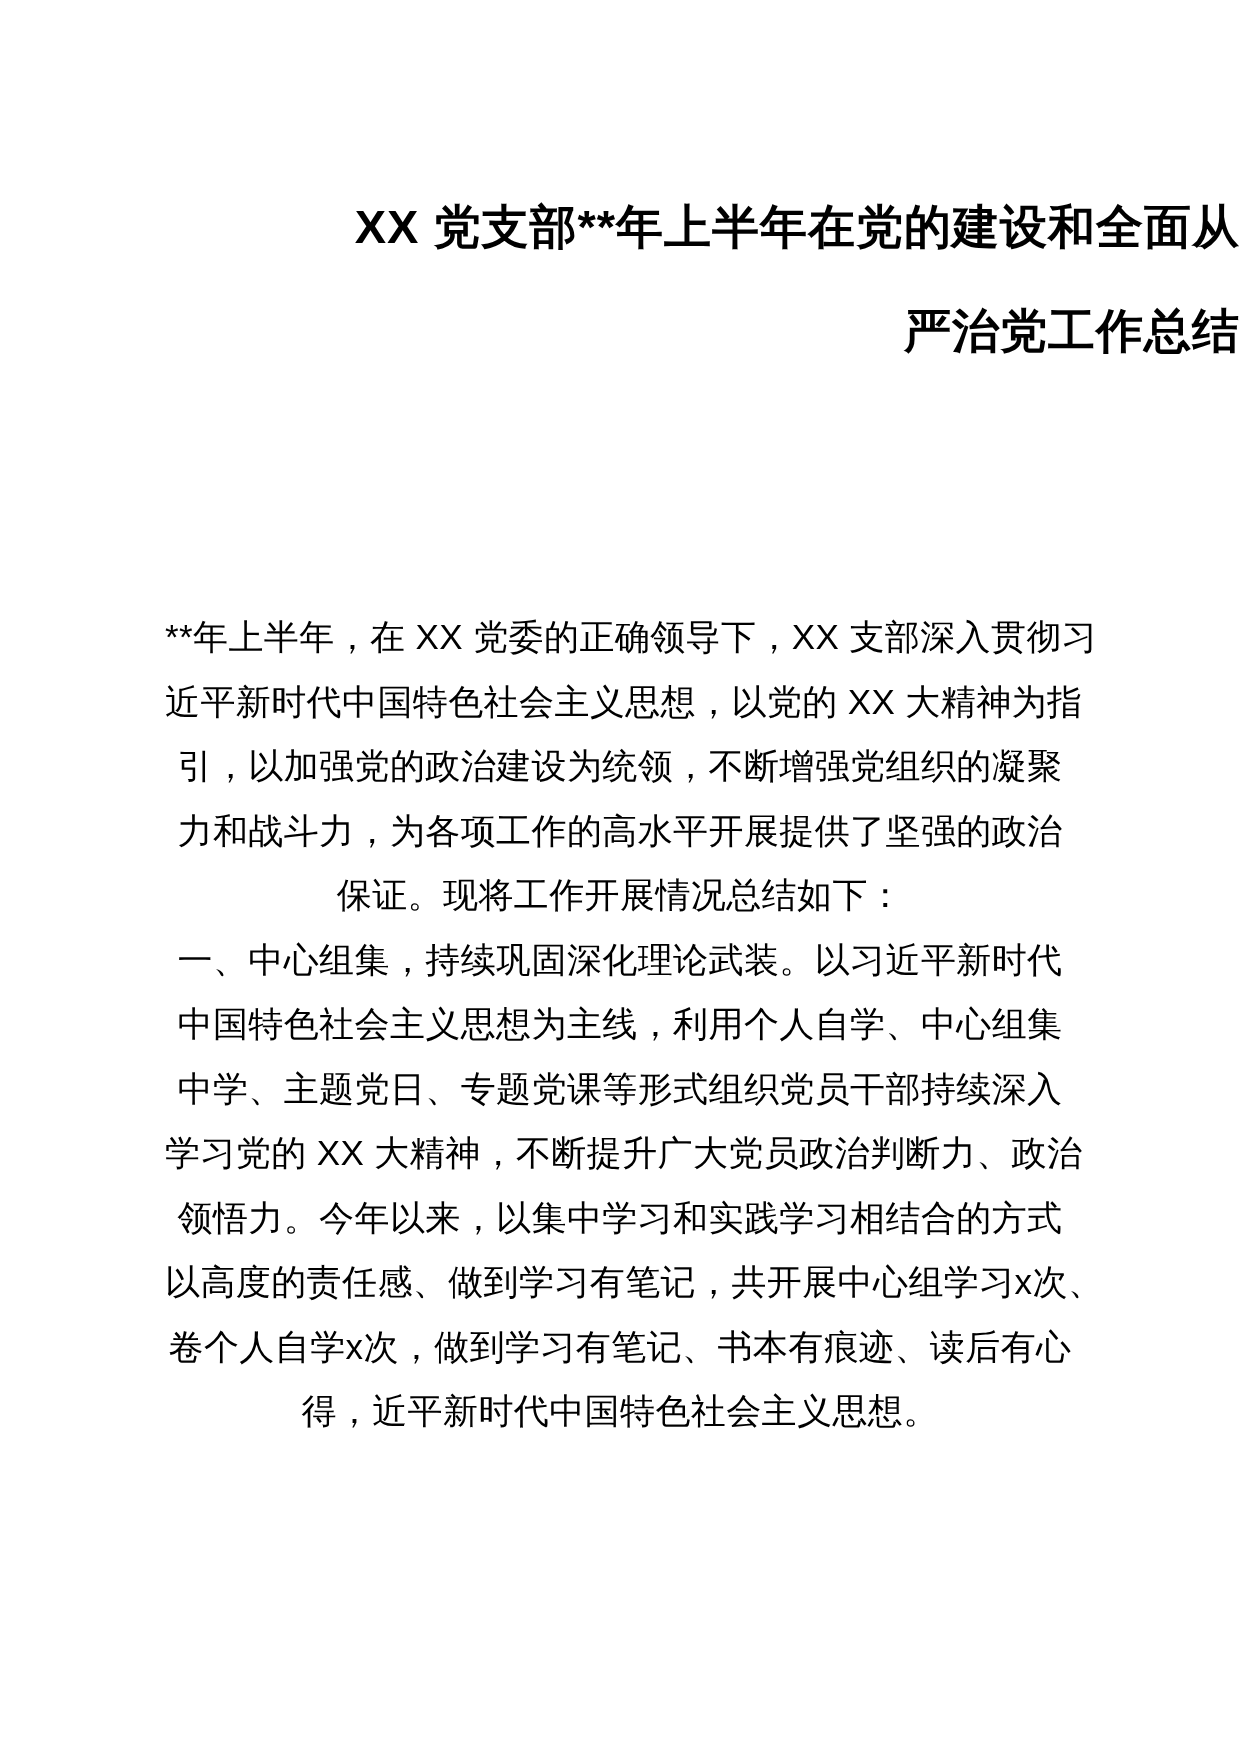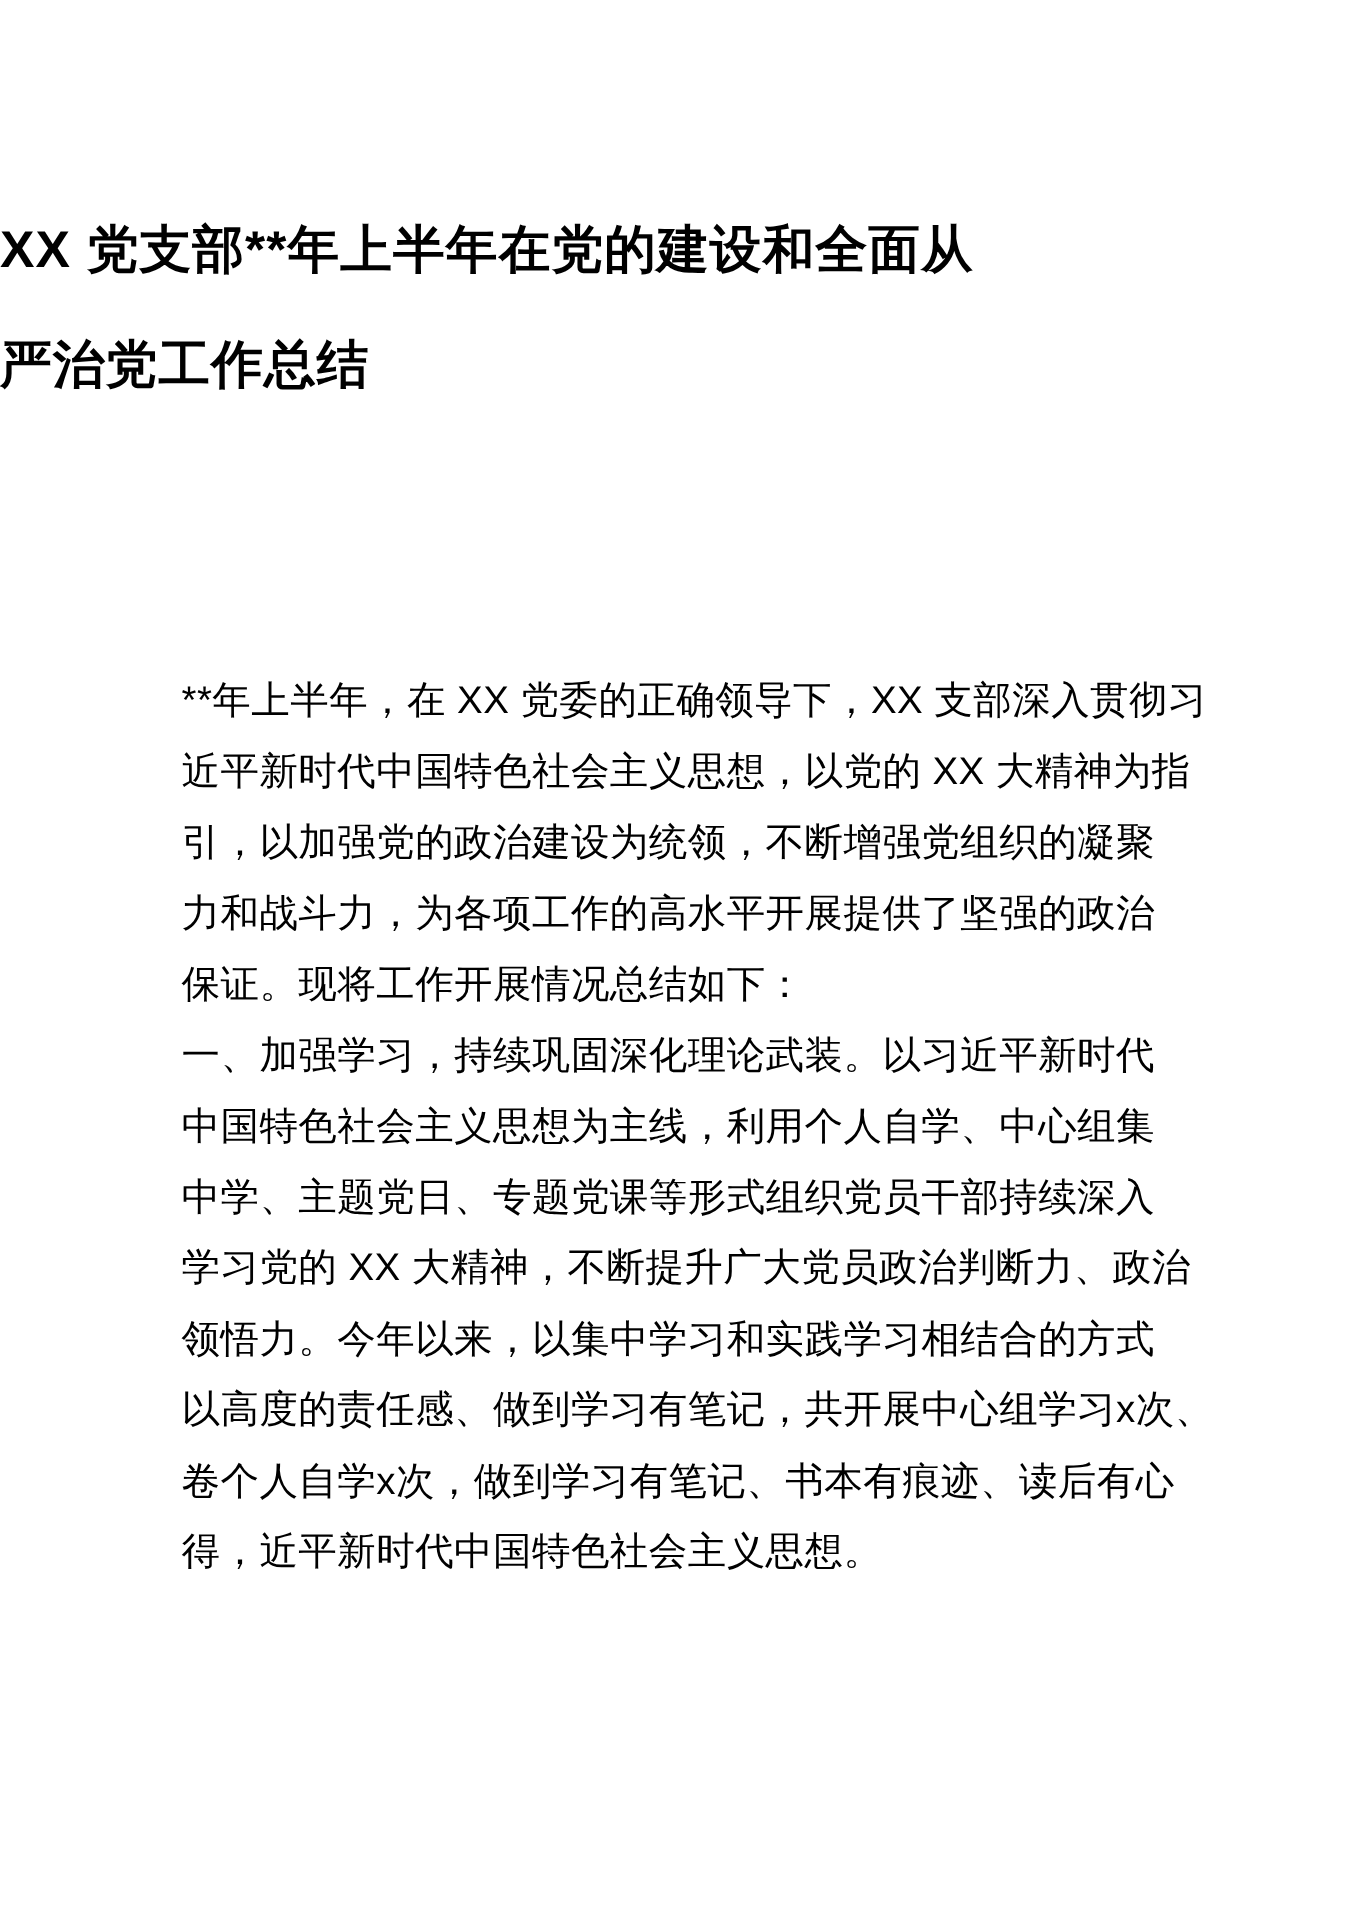--- a/index.html
+++ b/index.html
@@ -15,21 +15,21 @@
     color: #000000;
     font-family: "Liberation Sans", sans-serif;
     overflow: hidden;
   }
   .doc-title {
     position: absolute;
     top: 195px;
     left: 0;
     width: 1240px;
     margin: 0;
-    text-align: left;
+    text-align: right;
     font-size: 47px;
     font-weight: 700;
     line-height: 64px;
     letter-spacing: 1px;
     white-space: nowrap;
   }
   .title-line + .title-line {
     margin-top: 40px;
   }
   .doc-body {
@@ -38,39 +38,40 @@
     left: 165px;
     width: 910px;
     font-size: 35px;
     font-weight: 400;
     line-height: 64.5px;
     letter-spacing: 0.4px;
   }
   .text-line {
     white-space: nowrap;
     height: 64.5px;
+    text-align: center;
   }
 </style>
 </head>
 <body>
 
 <div class="page">
 
   <h1 class="doc-title">
     <div class="title-line">XX 党支部**年上半年在党的建设和全面从</div>
     <div class="title-line">严治党工作总结</div>
   </h1>
 
   <div class="doc-body">
     <div class="text-line">**年上半年，在 XX 党委的正确领导下，XX 支部深入贯彻习</div>
     <div class="text-line">近平新时代中国特色社会主义思想，以党的 XX 大精神为指</div>
     <div class="text-line">引，以加强党的政治建设为统领，不断增强党组织的凝聚</div>
     <div class="text-line">力和战斗力，为各项工作的高水平开展提供了坚强的政治</div>
     <div class="text-line">保证。现将工作开展情况总结如下：</div>
-    <div class="text-line">一、加强学习，持续巩固深化理论武装。以习近平新时代</div>
+    <div class="text-line">一、中心组集，持续巩固深化理论武装。以习近平新时代</div>
     <div class="text-line">中国特色社会主义思想为主线，利用个人自学、中心组集</div>
     <div class="text-line">中学、主题党日、专题党课等形式组织党员干部持续深入</div>
     <div class="text-line">学习党的 XX 大精神，不断提升广大党员政治判断力、政治</div>
     <div class="text-line">领悟力。今年以来，以集中学习和实践学习相结合的方式</div>
     <div class="text-line">以高度的责任感、做到学习有笔记，共开展中心组学习x次、</div>
     <div class="text-line">卷个人自学x次，做到学习有笔记、书本有痕迹、读后有心</div>
     <div class="text-line">得，近平新时代中国特色社会主义思想。</div>
   </div>
 
 </div>

